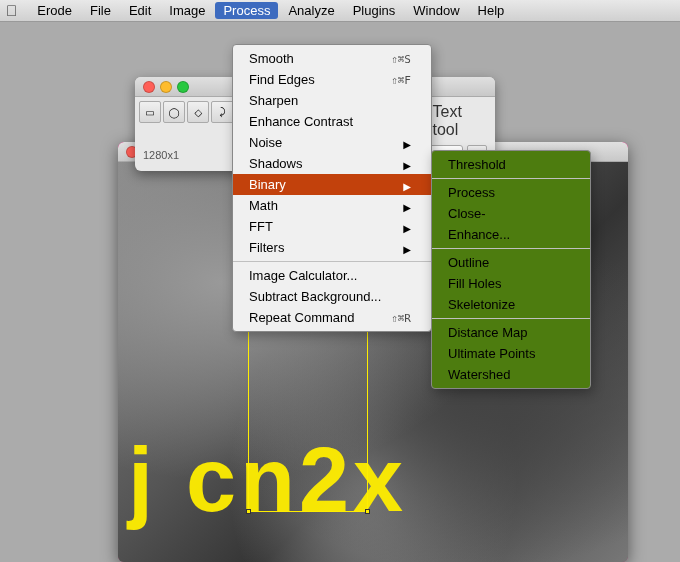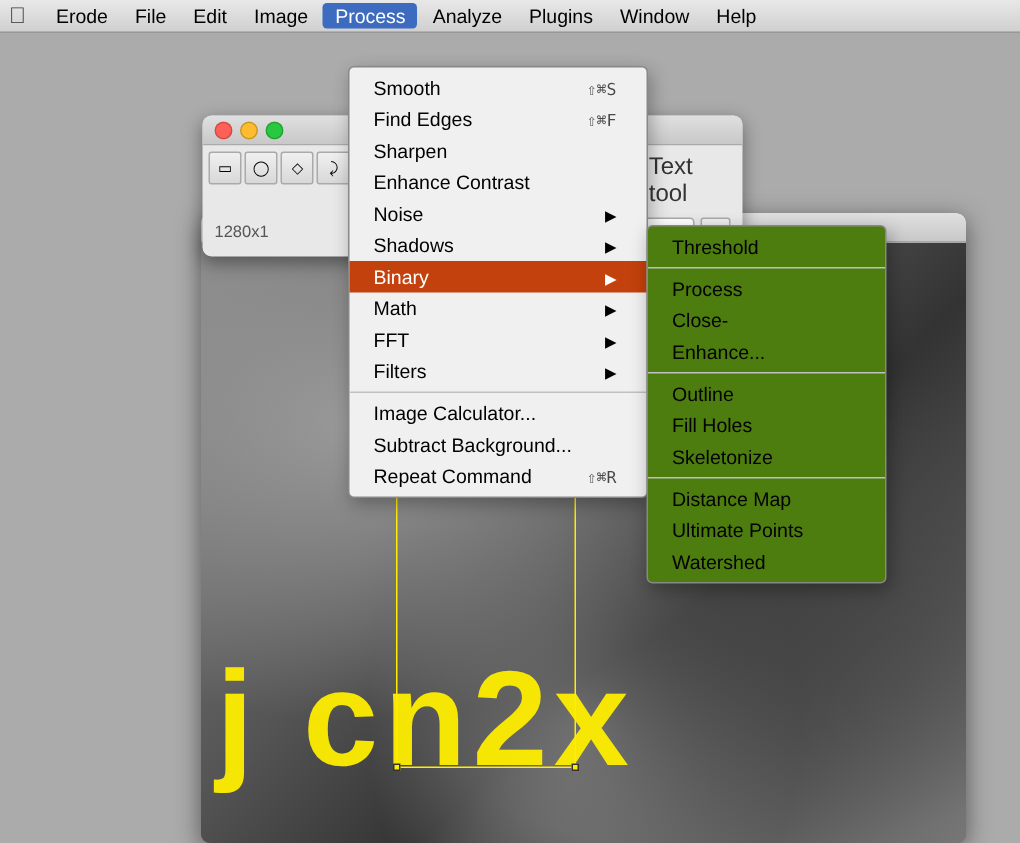--- a/index.html
+++ b/index.html
@@ -128,21 +128,21 @@
       font-size: 11px;
       border: 1px solid #aaa;
       border-radius: 3px;
       background: white;
     }
 
     
     .image-window {
       position: absolute;
       top: 120px;
-      left: 134px;
+      left: 118px;
       width: 510px;
       height: 420px;
       background: #ec4899;
       border-radius: 6px;
       box-shadow: 0 4px 16px rgba(0,0,0,0.5);
       z-index: 5;
       overflow: hidden;
     }
     .image-titlebar {
       height: 20px;

